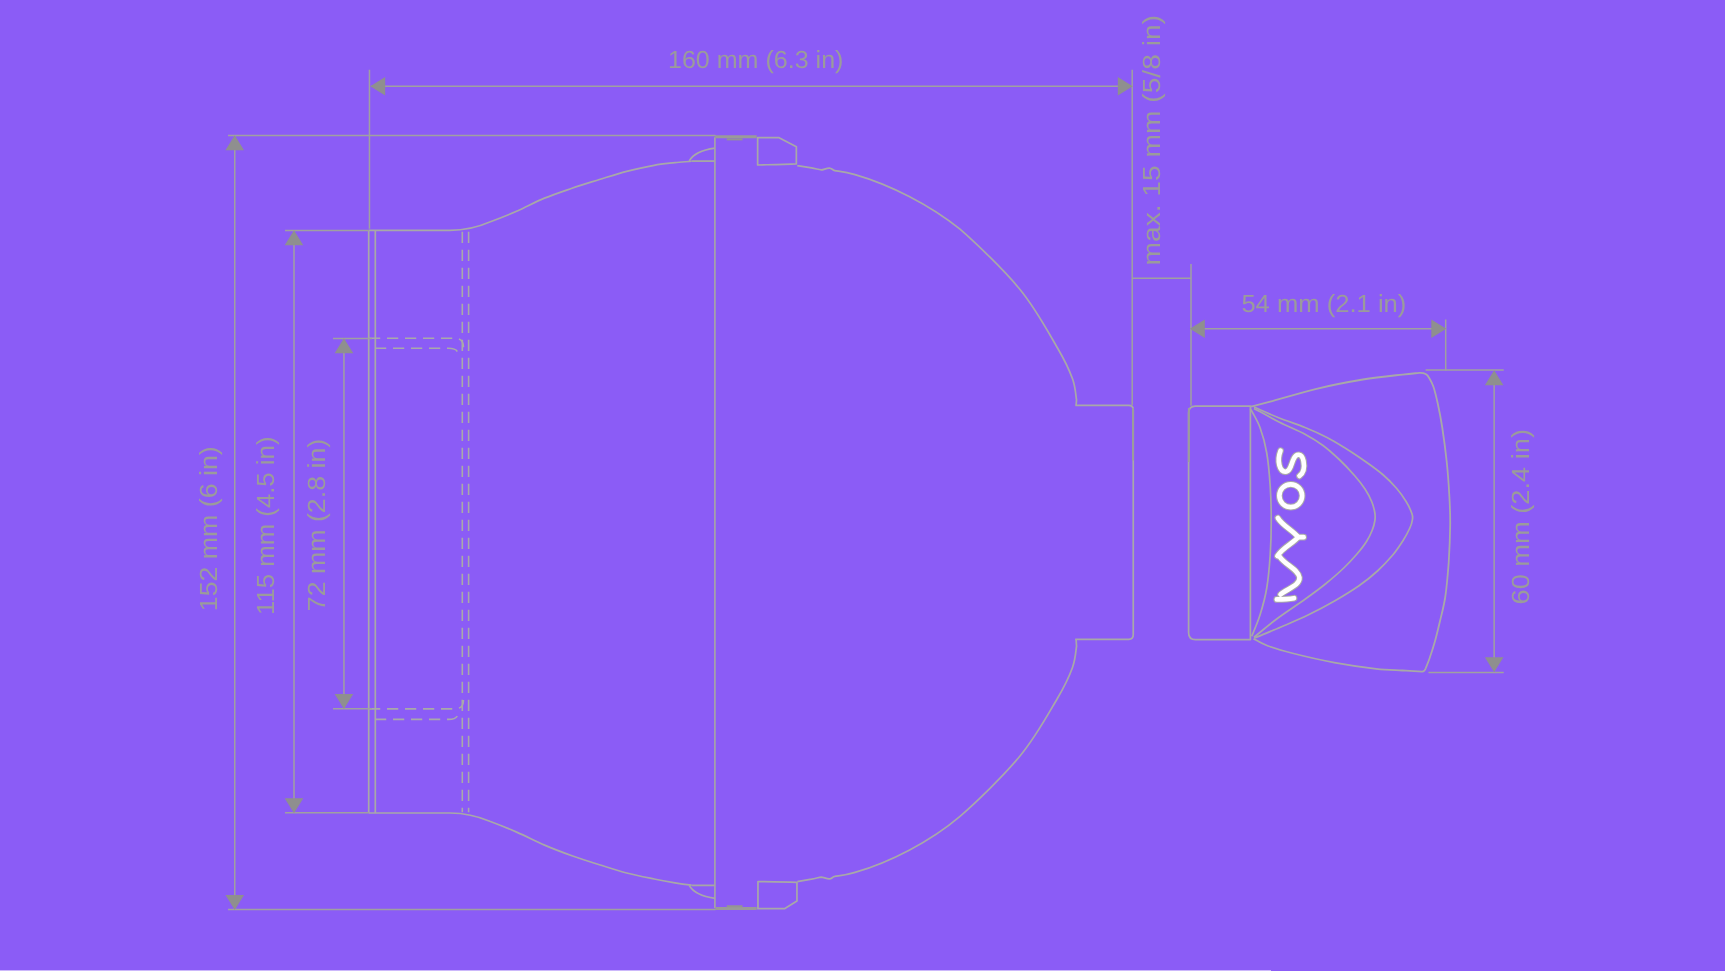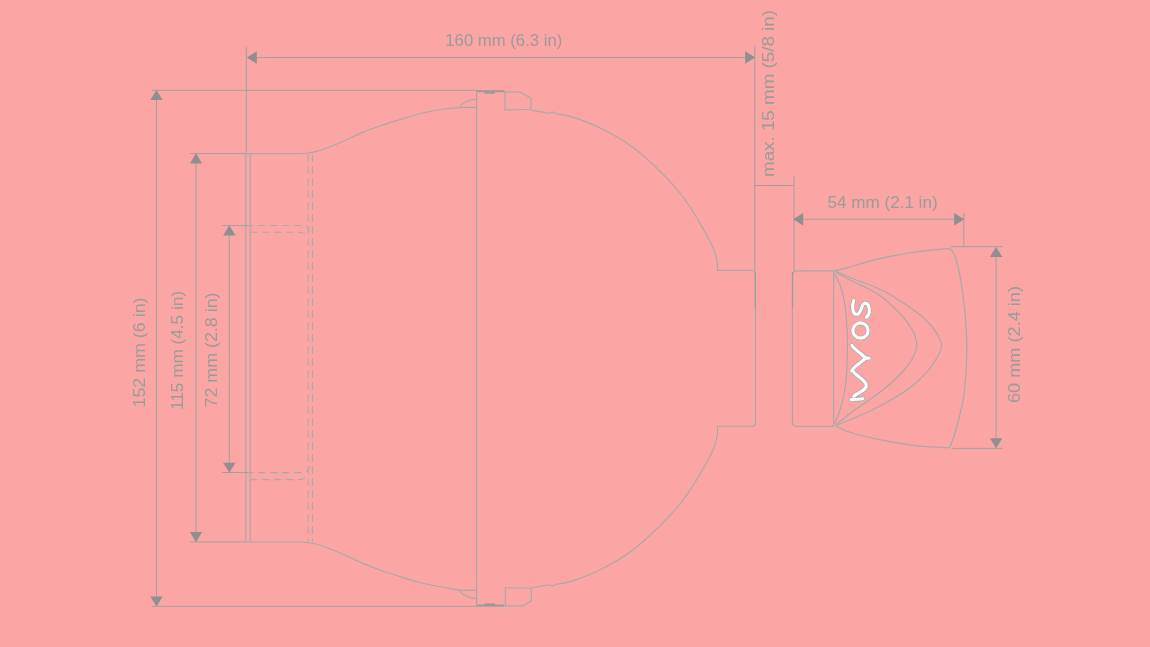--- a/index.html
+++ b/index.html
@@ -1,16 +1,16 @@
 <!DOCTYPE html>
 <html><head>
 <meta charset="utf-8">
 <style>
   html,body{margin:0;padding:0;background:#ffffff;}
-  .stage{position:relative;width:1150px;height:647px;background:#fca5a5;overflow:hidden;}
+  .stage{position:relative;width:1150px;height:647px;background:#8b5cf6;overflow:hidden;}
   svg{position:absolute;left:0;top:0;}
   text{font-family:"Liberation Sans", sans-serif;fill:#9b9b9b;}
 </style>
 </head>
 <body>
 <div class="stage">
 <svg width="1150" height="647" viewBox="0 0 1150 647">
   <g fill="none" stroke-linecap="butt" stroke-linejoin="round">
 
     <g stroke="#a8a8a8" stroke-width="1.15">

